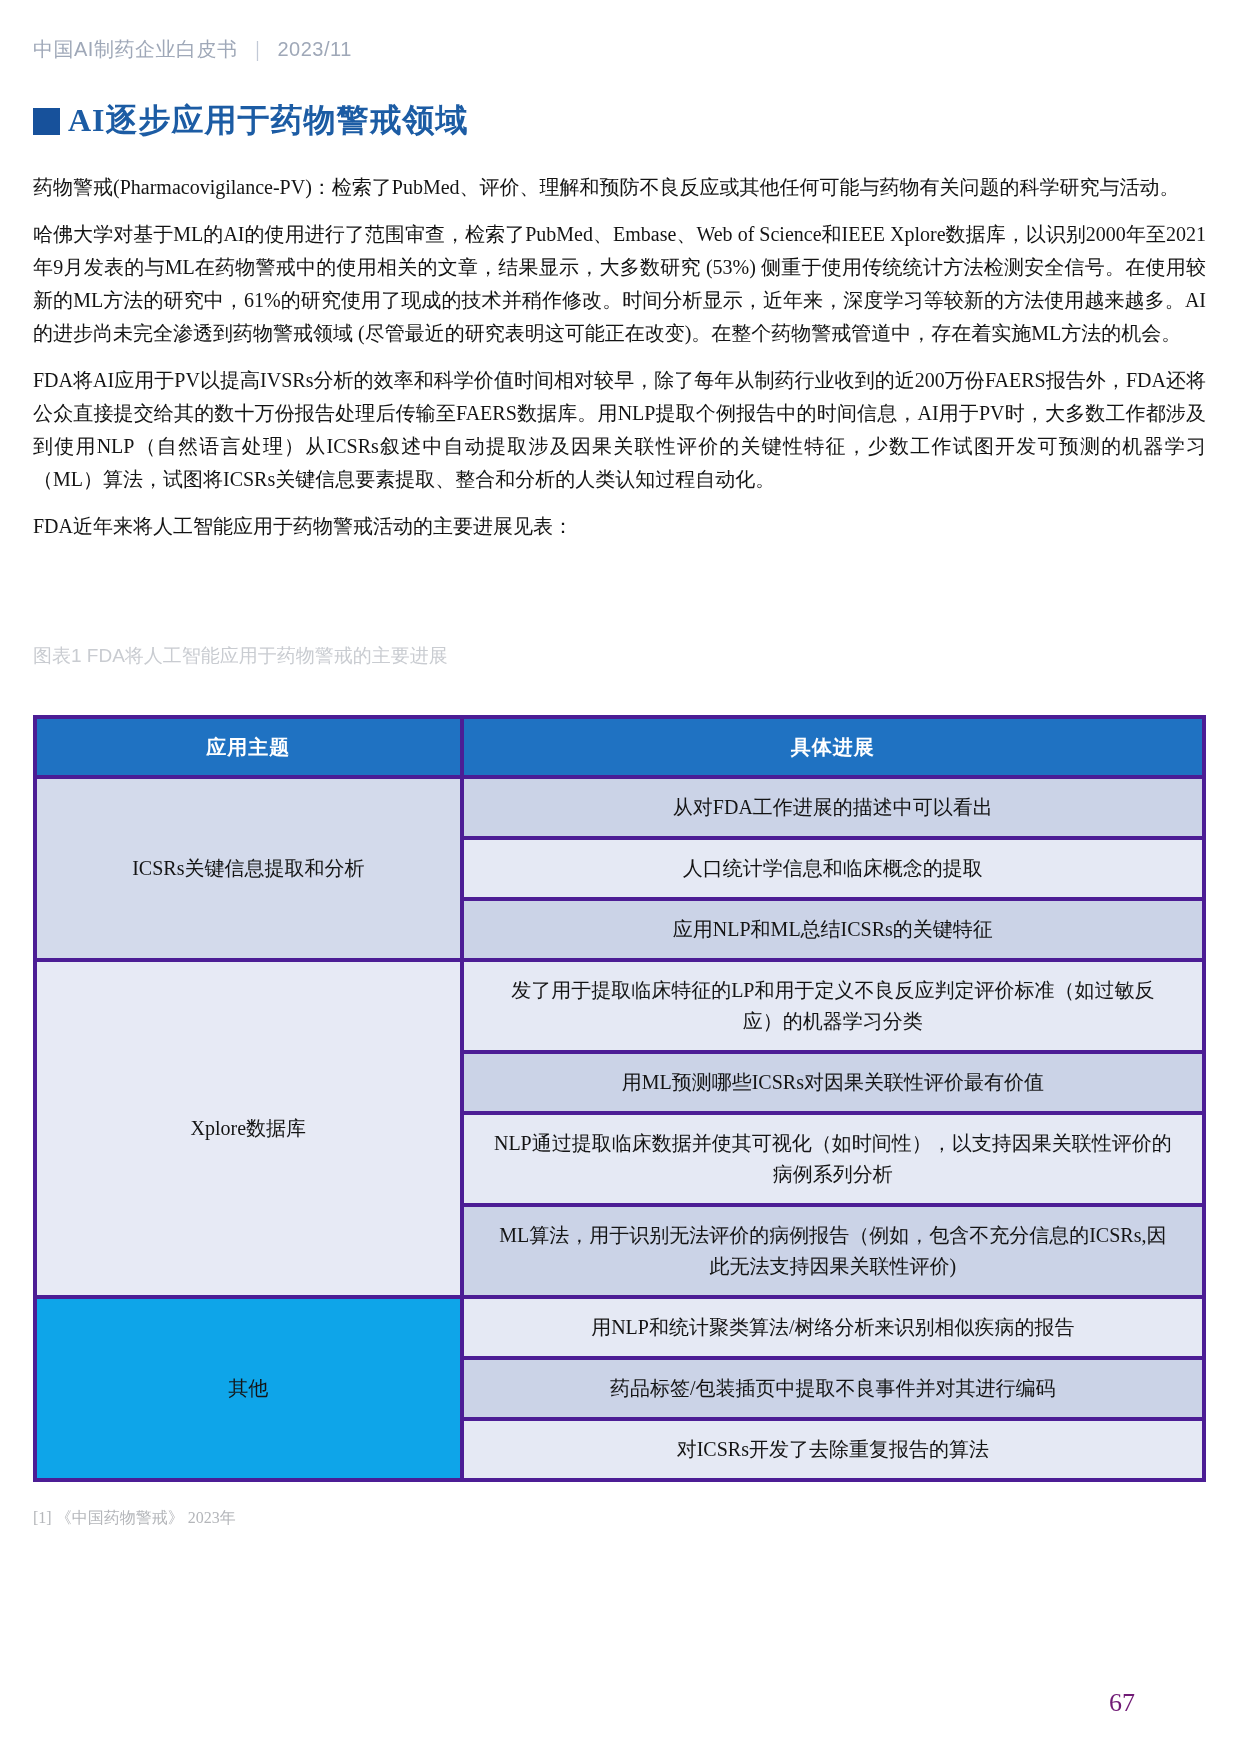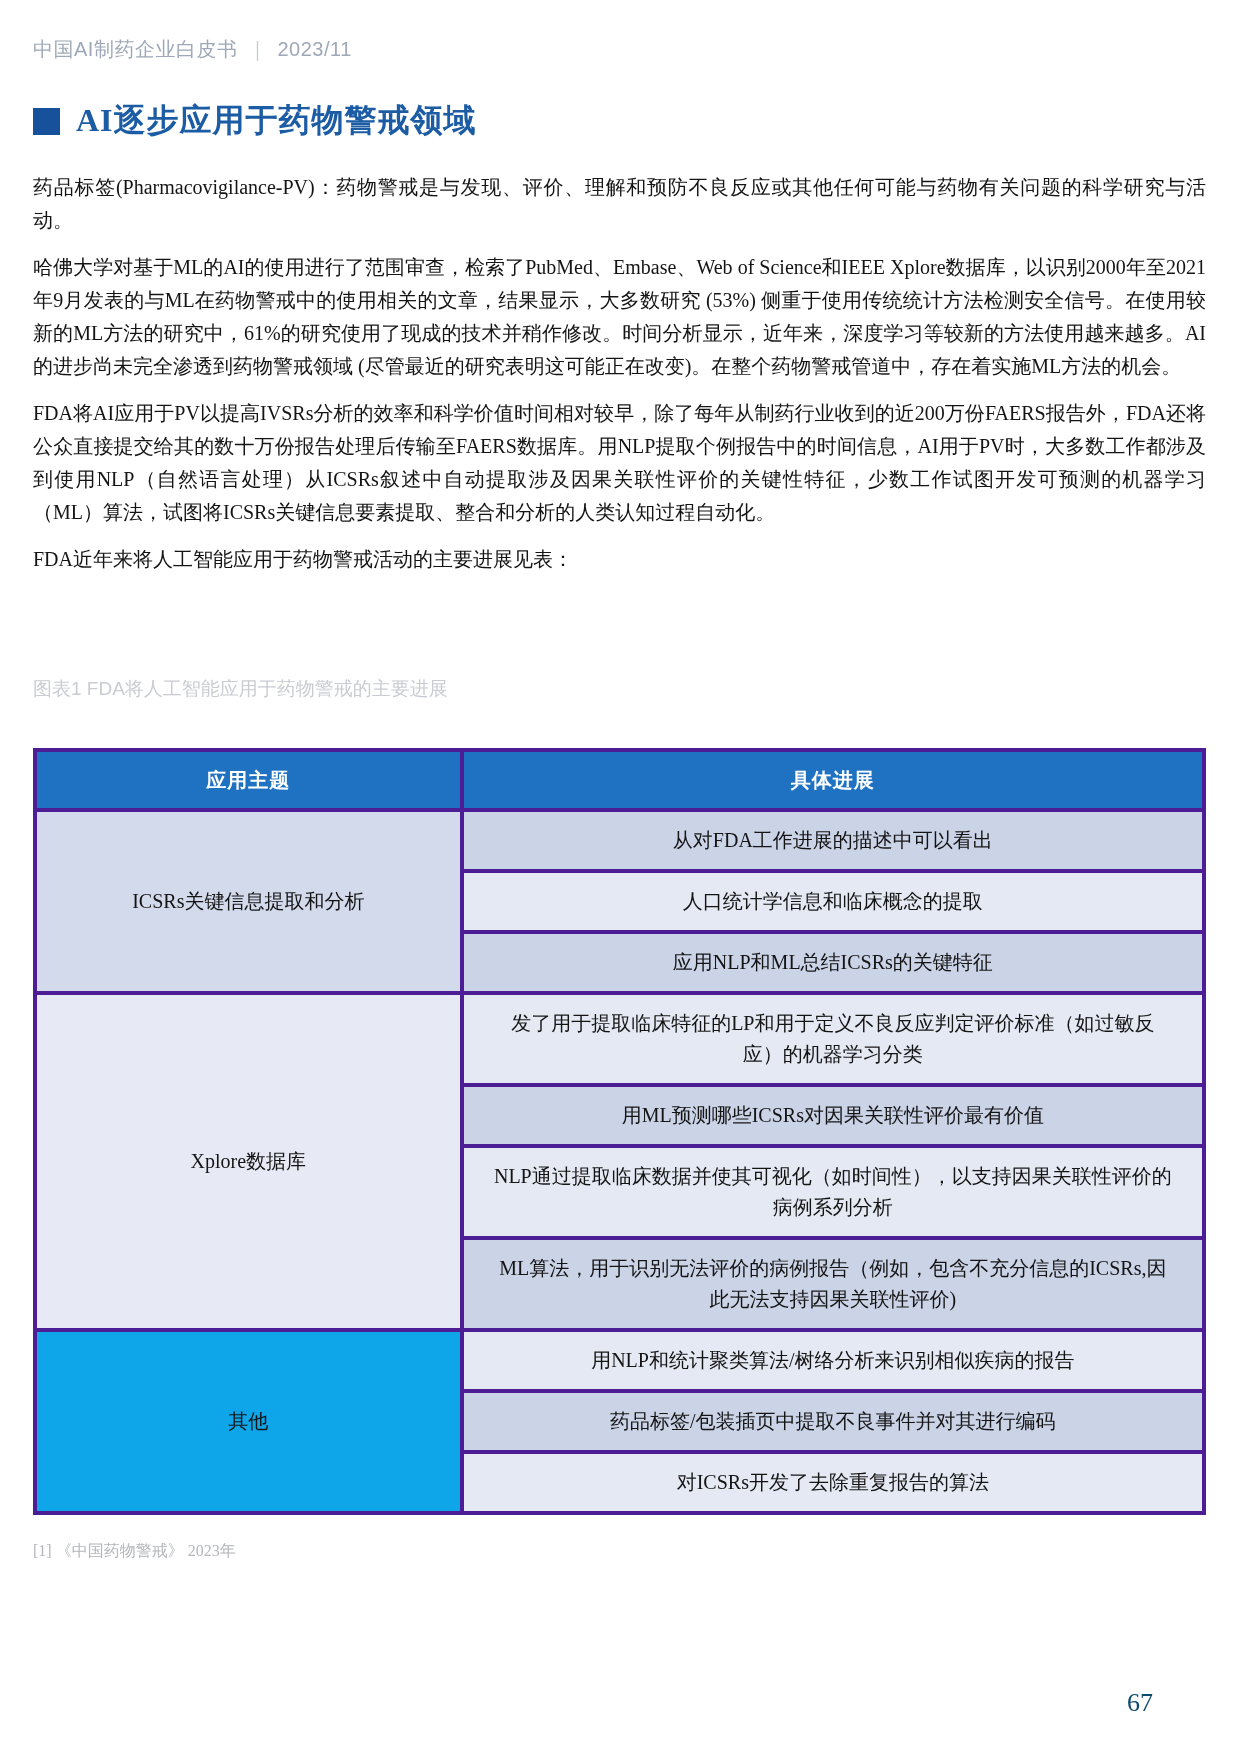--- a/index.html
+++ b/index.html
@@ -18,21 +18,21 @@
     font-size: 20px;
     color: var(--header_text, #9fa8b8);
     letter-spacing: 0.5px;
   }
   .doc-header .divider { margin: 0 10px; color: #c2c9d6; }
 
   .section-title {
     margin-top: 36px;
     display: flex;
     align-items: center;
-    gap: 16px;
+    gap: 8px;
   }
   .bullet-square {
     width: 27px; height: 27px;
     background: var(--bullet_blue, #17519b);
     flex: 0 0 auto;
   }
   .section-title h1 {
     margin: 0;
     font-size: 32px;
     font-weight: bold;
@@ -89,41 +89,41 @@
   td.detail-cell.light { background: var(--row_light, #e5e9f4); }
 
   .footnote {
     margin-top: 26px;
     font-size: 16px;
     color: var(--footnote_gray, #b4b6ba);
   }
   .page-number {
     position: absolute;
     top: 1688px;
-    right: 86px;
+    right: 104px;
     font-size: 26px;
-    color: #0c4a6e;
+    color: #701a75;
   }
 </style>
 </head>
 <body>
 
 <div class="content">
 
   <div class="doc-header">
     <span>中国AI制药企业白皮书</span><span class="divider">｜</span><span>2023/11</span>
   </div>
 
   <div class="section-title">
     <span class="bullet-square"></span>
     <h1>AI逐步应用于药物警戒领域</h1>
   </div>
 
   <div class="body-text">
-    <p>药品标签(Pharmacovigilance-PV)：药物警戒是与发现、评价、理解和预防不良反应或其他任何可能与药物有关问题的科学研究与活动。</p>
+    <p>药物警戒(Pharmacovigilance-PV)：检索了PubMed、评价、理解和预防不良反应或其他任何可能与药物有关问题的科学研究与活动。</p>
     <p>哈佛大学对基于ML的AI的使用进行了范围审查，检索了PubMed、Embase、Web of Science和IEEE Xplore数据库，以识别2000年至2021年9月发表的与ML在药物警戒中的使用相关的文章，结果显示，大多数研究 (53%) 侧重于使用传统统计方法检测安全信号。在使用较新的ML方法的研究中，61%的研究使用了现成的技术并稍作修改。时间分析显示，近年来，深度学习等较新的方法使用越来越多。AI的进步尚未完全渗透到药物警戒领域 (尽管最近的研究表明这可能正在改变)。在整个药物警戒管道中，存在着实施ML方法的机会。</p>
     <p>FDA将AI应用于PV以提高IVSRs分析的效率和科学价值时间相对较早，除了每年从制药行业收到的近200万份FAERS报告外，FDA还将公众直接提交给其的数十万份报告处理后传输至FAERS数据库。用NLP提取个例报告中的时间信息，AI用于PV时，大多数工作都涉及到使用NLP（自然语言处理）从ICSRs叙述中自动提取涉及因果关联性评价的关键性特征，少数工作试图开发可预测的机器学习（ML）算法，试图将ICSRs关键信息要素提取、整合和分析的人类认知过程自动化。</p>
     <p>FDA近年来将人工智能应用于药物警戒活动的主要进展见表：</p>
   </div>
 
   <div class="figure-caption">图表1 FDA将人工智能应用于药物警戒的主要进展</div>
 
   <table class="progress-table">
     <thead>
       <tr>

